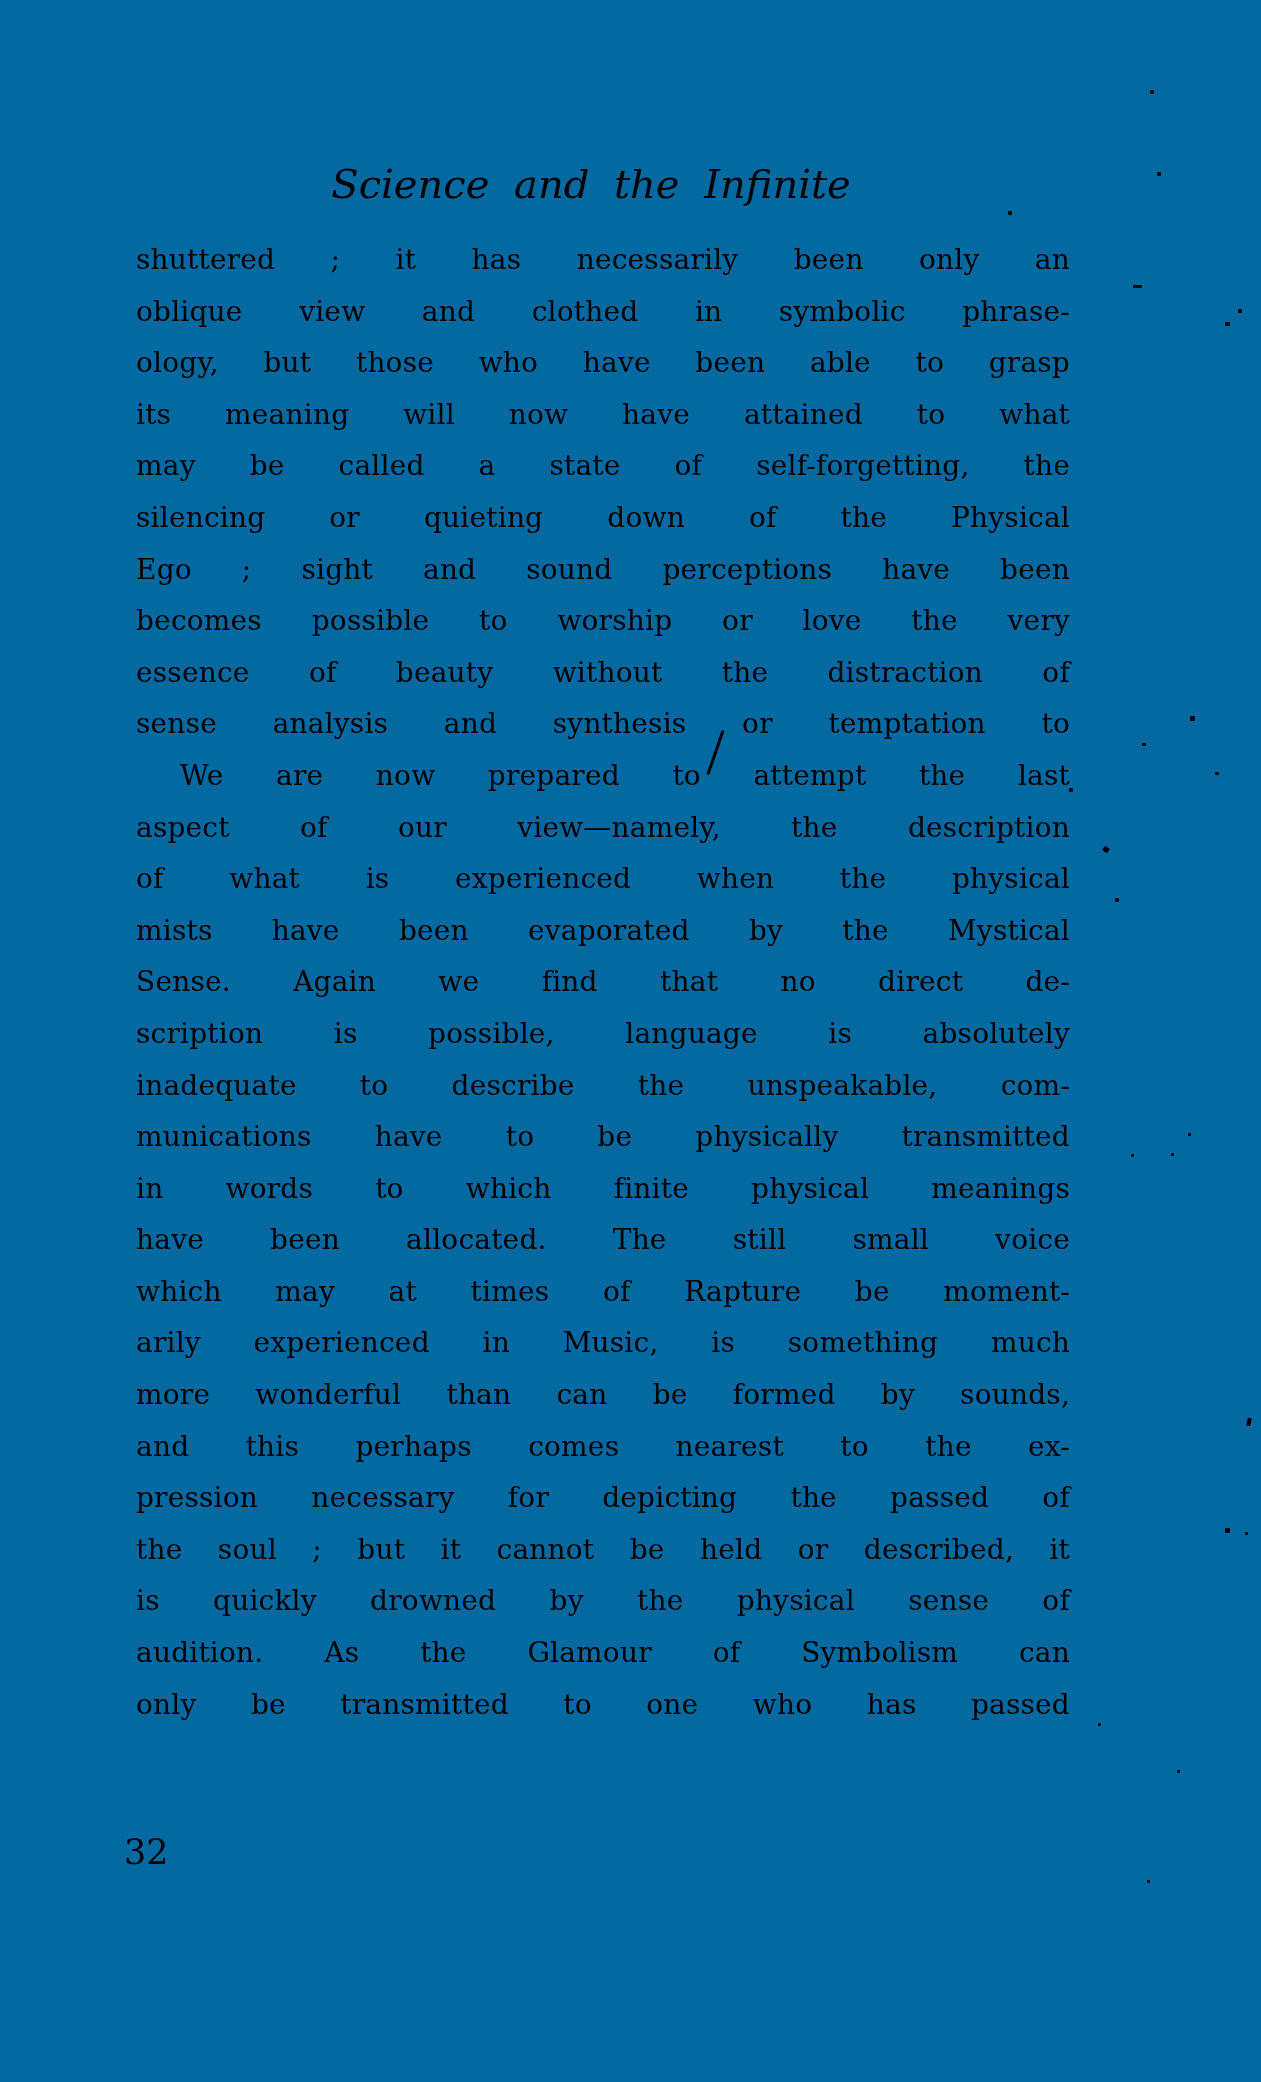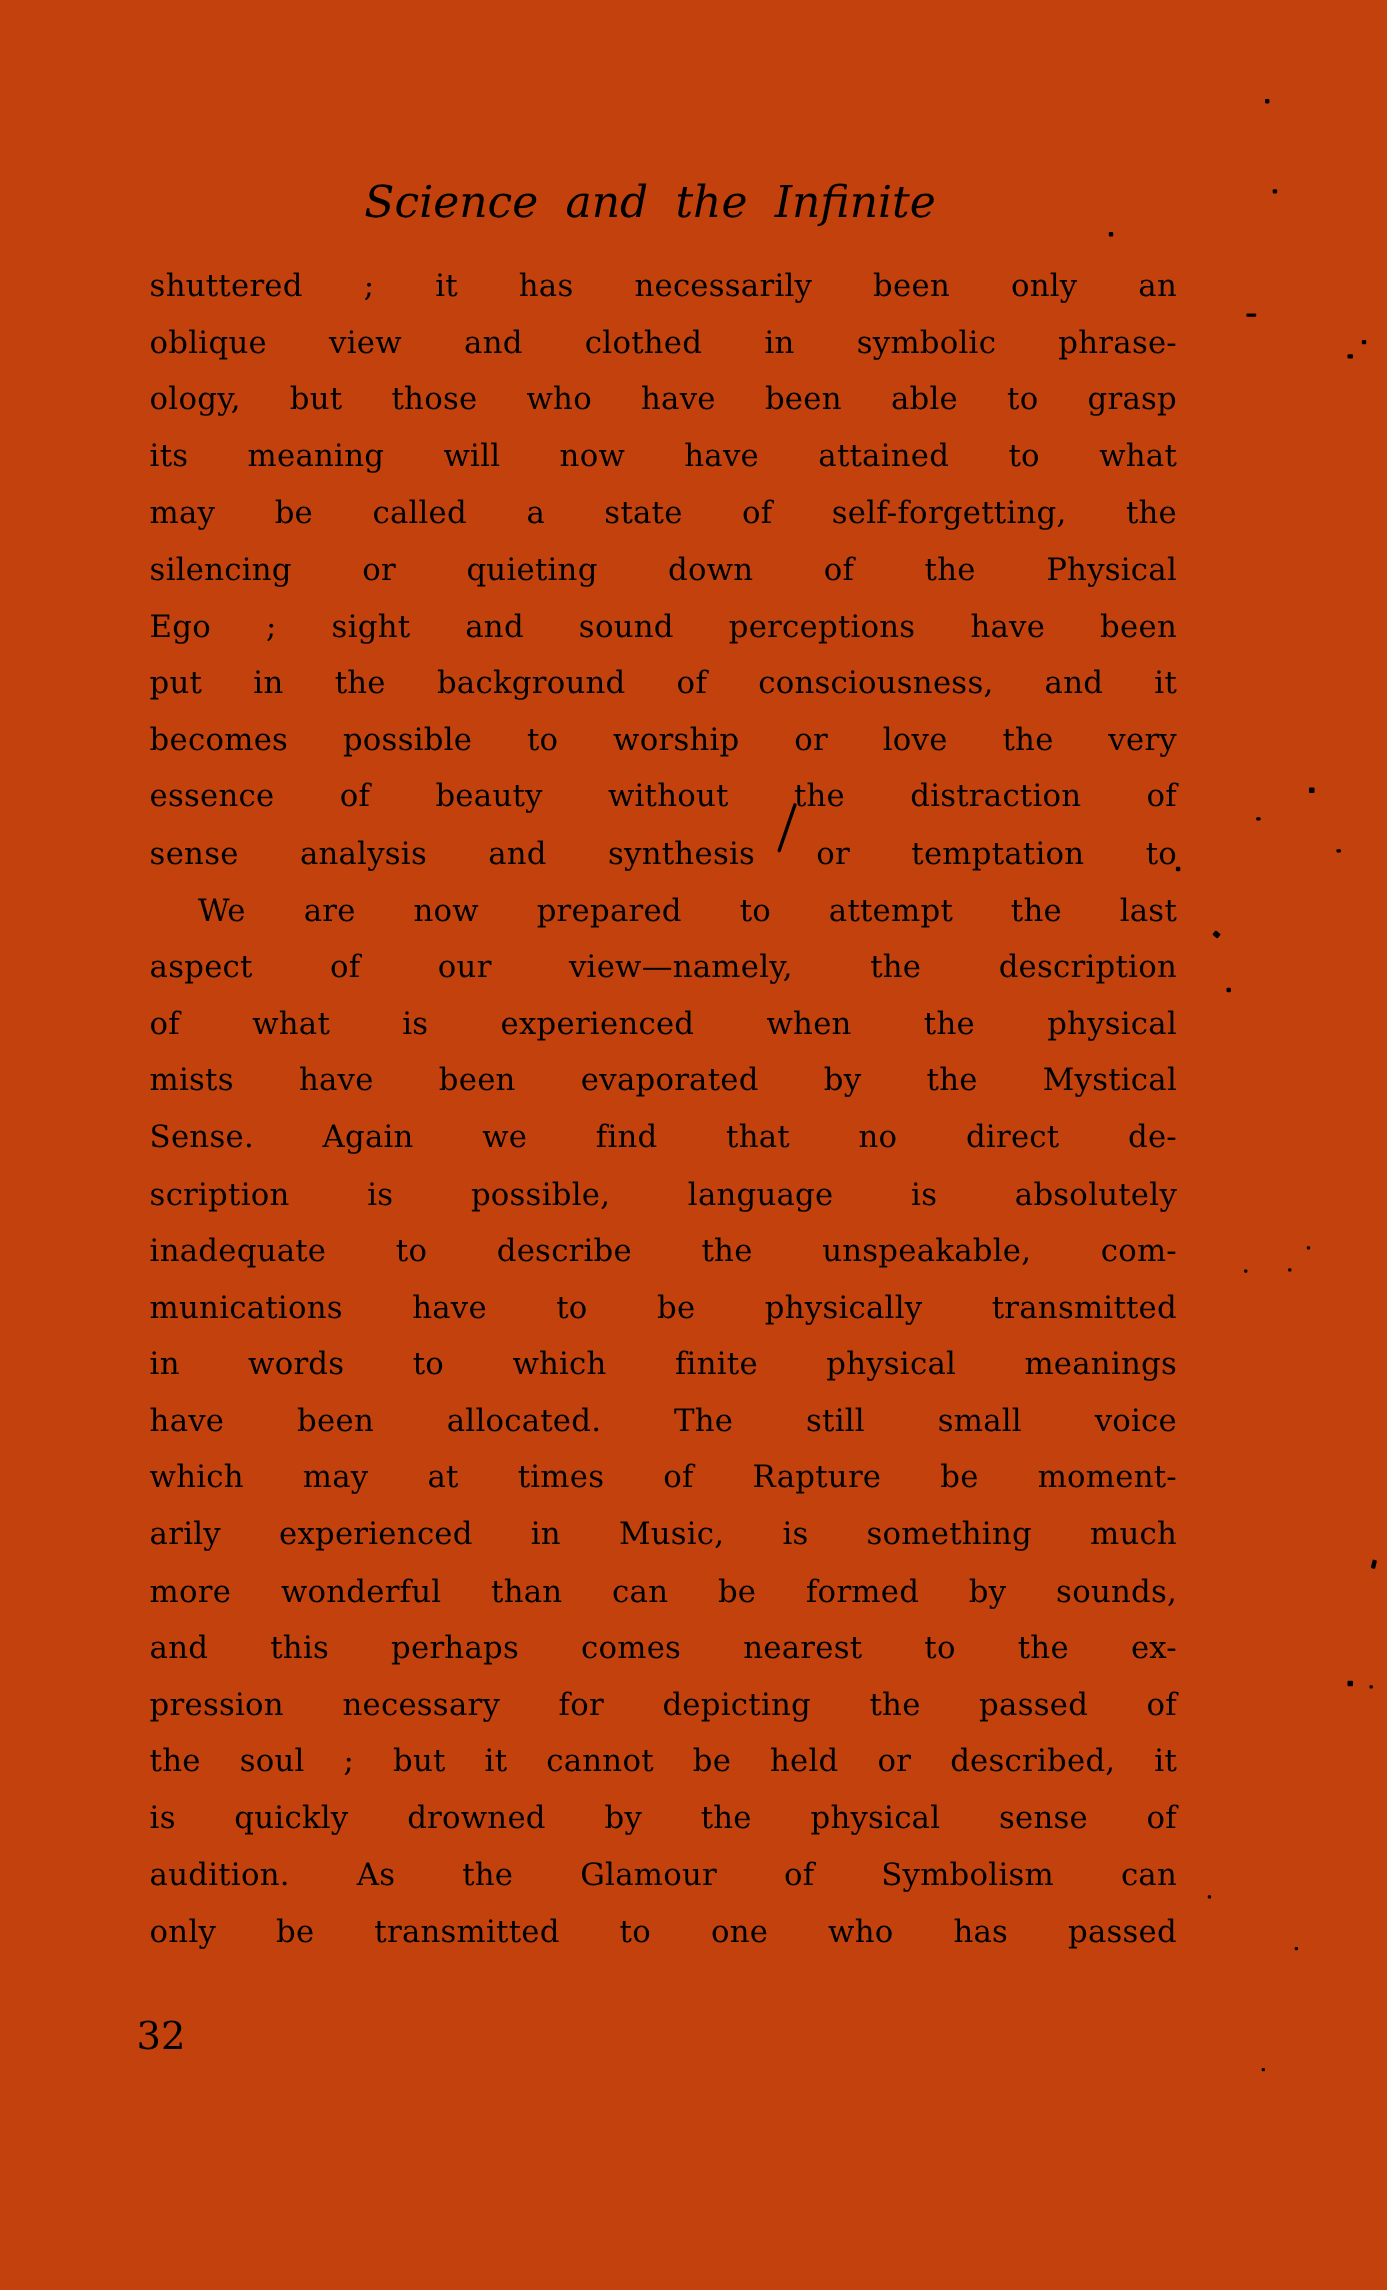--- a/index.html
+++ b/index.html
@@ -4,21 +4,21 @@
 <style>
   html, body {
     margin: 0;
     padding: 0;
     background: #e8e8e8;
   }
   .page {
     position: relative;
     width: 1261px;
     height: 2082px;
-    background: #c2410c;
+    background: #0369a1;
     color: #000000;
     font-family: "DejaVu Serif", "Liberation Serif", serif;
     overflow: hidden;
   }
   .heading {
     position: absolute;
     left: 124px;
     top: 158px;
     width: 934px;
     text-align: center;
@@ -86,21 +86,20 @@
   <div class="body-text">
 
     <div>
       <div class="line">shuttered ; it has necessarily been only an</div>
       <div class="line">oblique view and clothed in symbolic phrase-</div>
       <div class="line">ology, but those who have been able to grasp</div>
       <div class="line">its meaning will now have attained to what</div>
       <div class="line"><span>may be called a state of </span><span class="italic-seg">self-forgetting</span><span>, the</span></div>
       <div class="line">silencing or quieting down of the Physical</div>
       <div class="line">Ego ; sight and sound perceptions have been</div>
-      <div class="line">put in the background of consciousness, and it</div>
       <div class="line">becomes possible to worship or love the very</div>
       <div class="line">essence of beauty without the distraction of</div>
       <div class="line">sense analysis and synthesis or temptation to</div>
     </div>
 
     <div>
       <div class="line indent">We are now prepared to attempt the last</div>
       <div class="line">aspect of our view—namely, the description</div>
       <div class="line">of what is experienced when the physical</div>
       <div class="line">mists have been evaporated by the Mystical</div>

